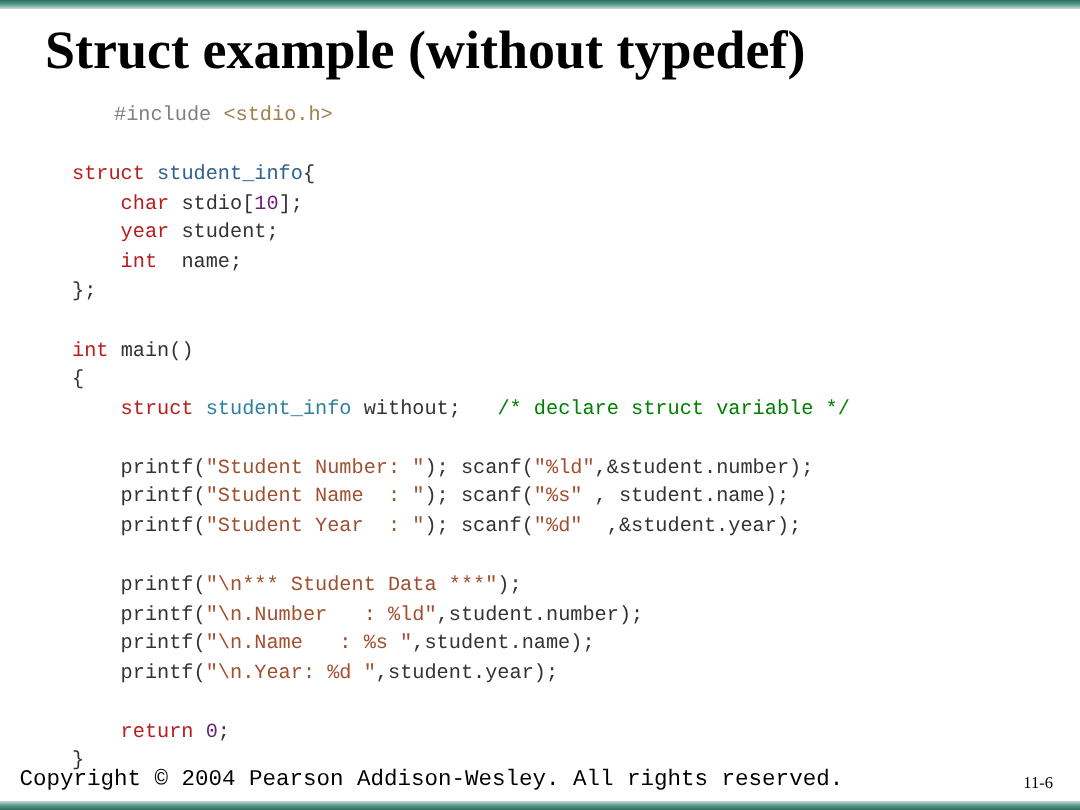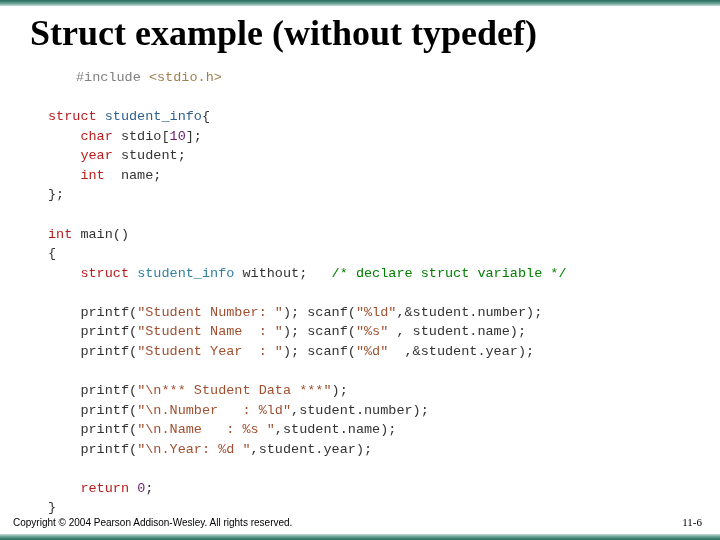--- a/index.html
+++ b/index.html
@@ -48,22 +48,22 @@
   .type { color: #3080a0; }
   .ident { color: #306090; }
   .num { color: #701a75; }
   .str { color: #a05030; }
   .cmt { color: #008000; }
   .op { color: #333; }
   .copyright {
     position: absolute;
     bottom: 12px;
     left: 13px;
-    font-size: 10px;
-    font-family: Liberation Sans, sans-serif;
+    font-size: 15px;
+    font-family: Liberation Mono, monospace;
     color: #000;
   }
   .pagenum {
     position: absolute;
     bottom: 12px;
     right: 18px;
     font-size: 11px;
     font-family: 'Times New Roman', serif;
     color: #000;
   }

